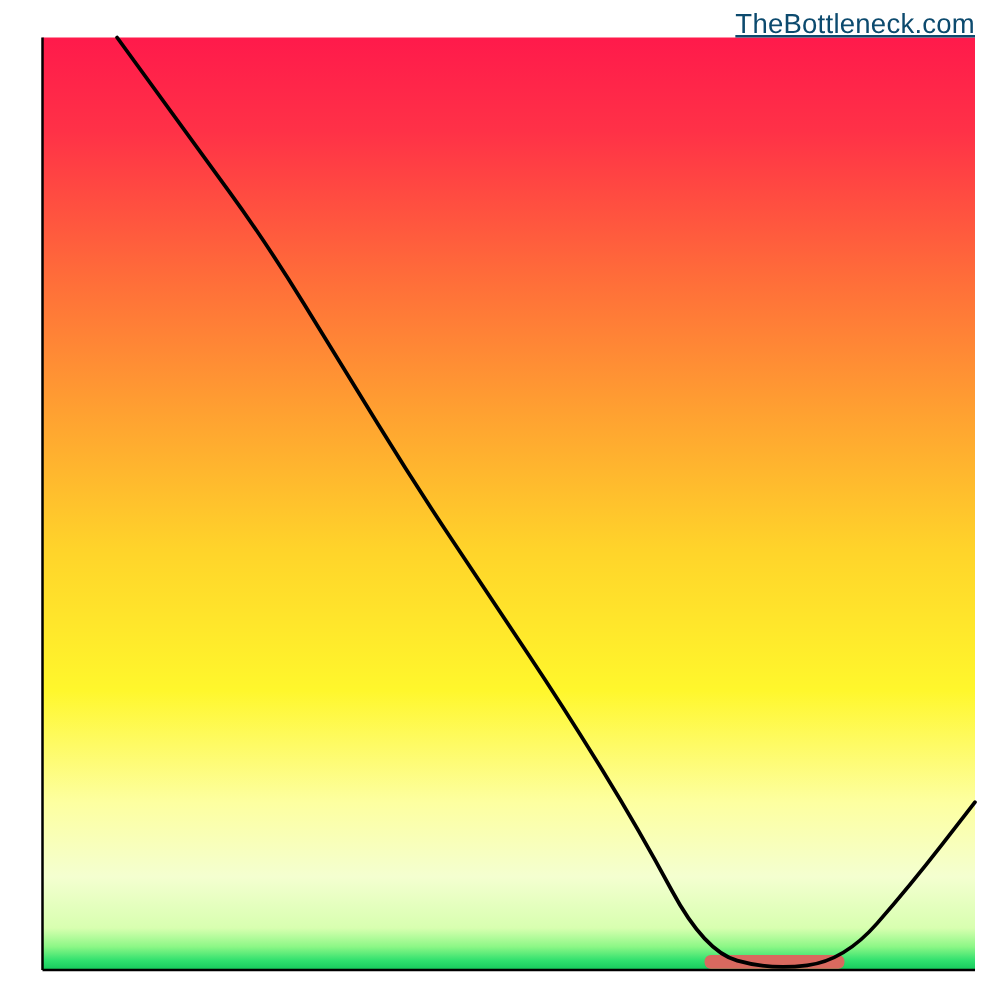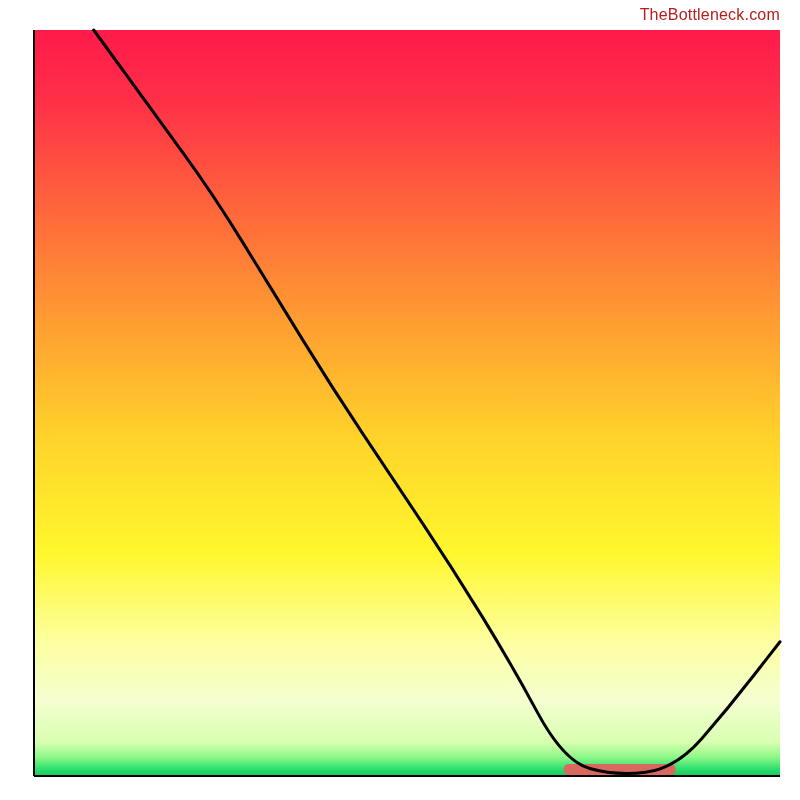--- a/index.html
+++ b/index.html
@@ -13,25 +13,26 @@
   }
   .chart-container {
     position: relative;
     width: 800px;
     height: 800px;
   }
   .watermark {
     position: absolute;
     top: 6px;
     right: 20px;
-    font-size: 16px;
-    color: #b91c1c;
+    font-size: 22px;
+    color: #0c4a6e;
     font-weight: 500;
     letter-spacing: 0.2px;
     z-index: 10;
+    text-decoration: underline;
   }
   svg {
     display: block;
   }
 </style>
 </head>
 <body>
 
 <div class="chart-container">
   <div class="watermark">TheBottleneck.com</div>

